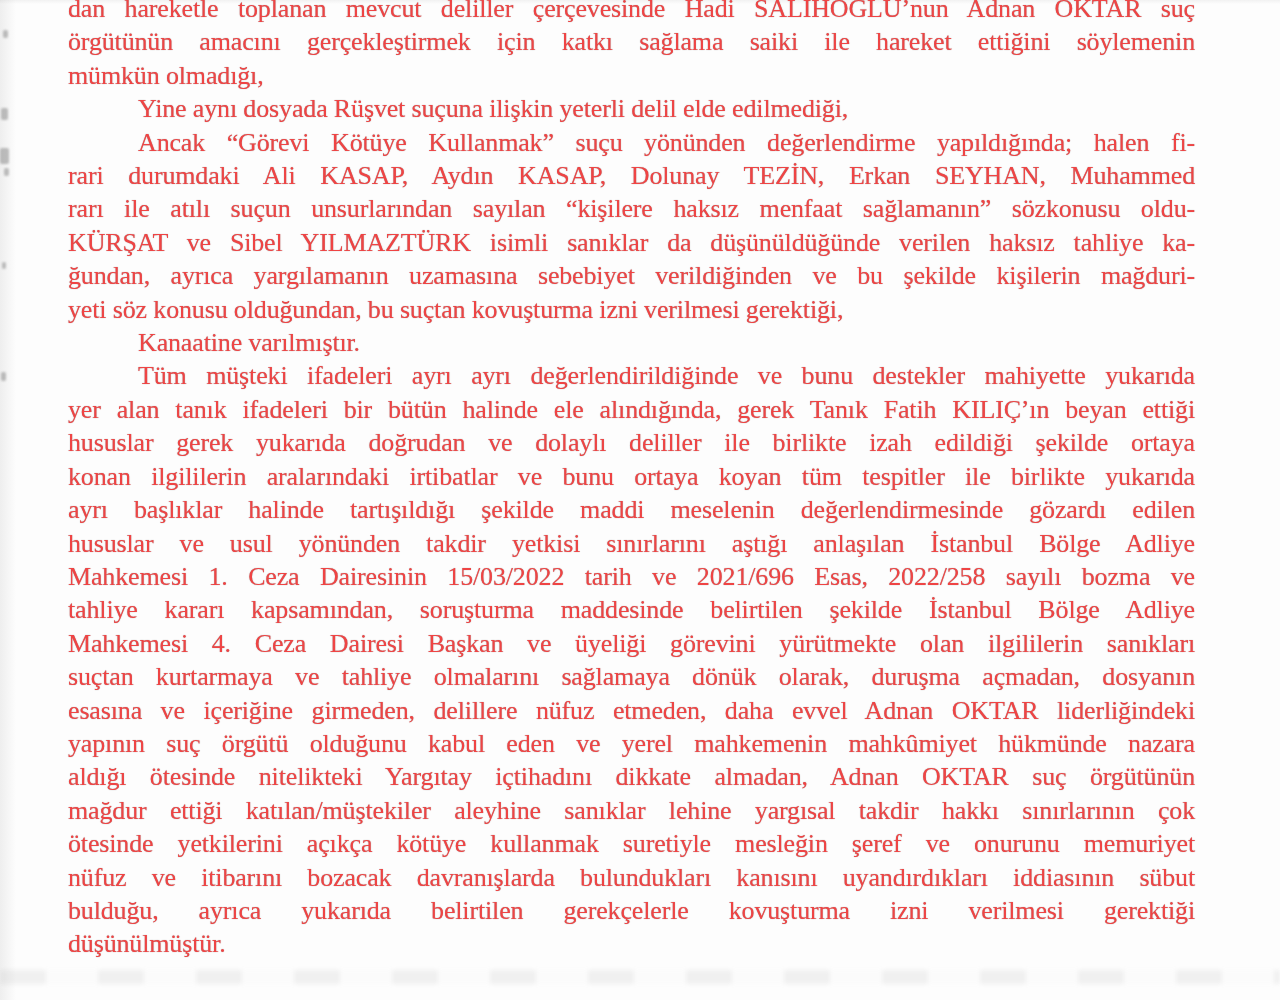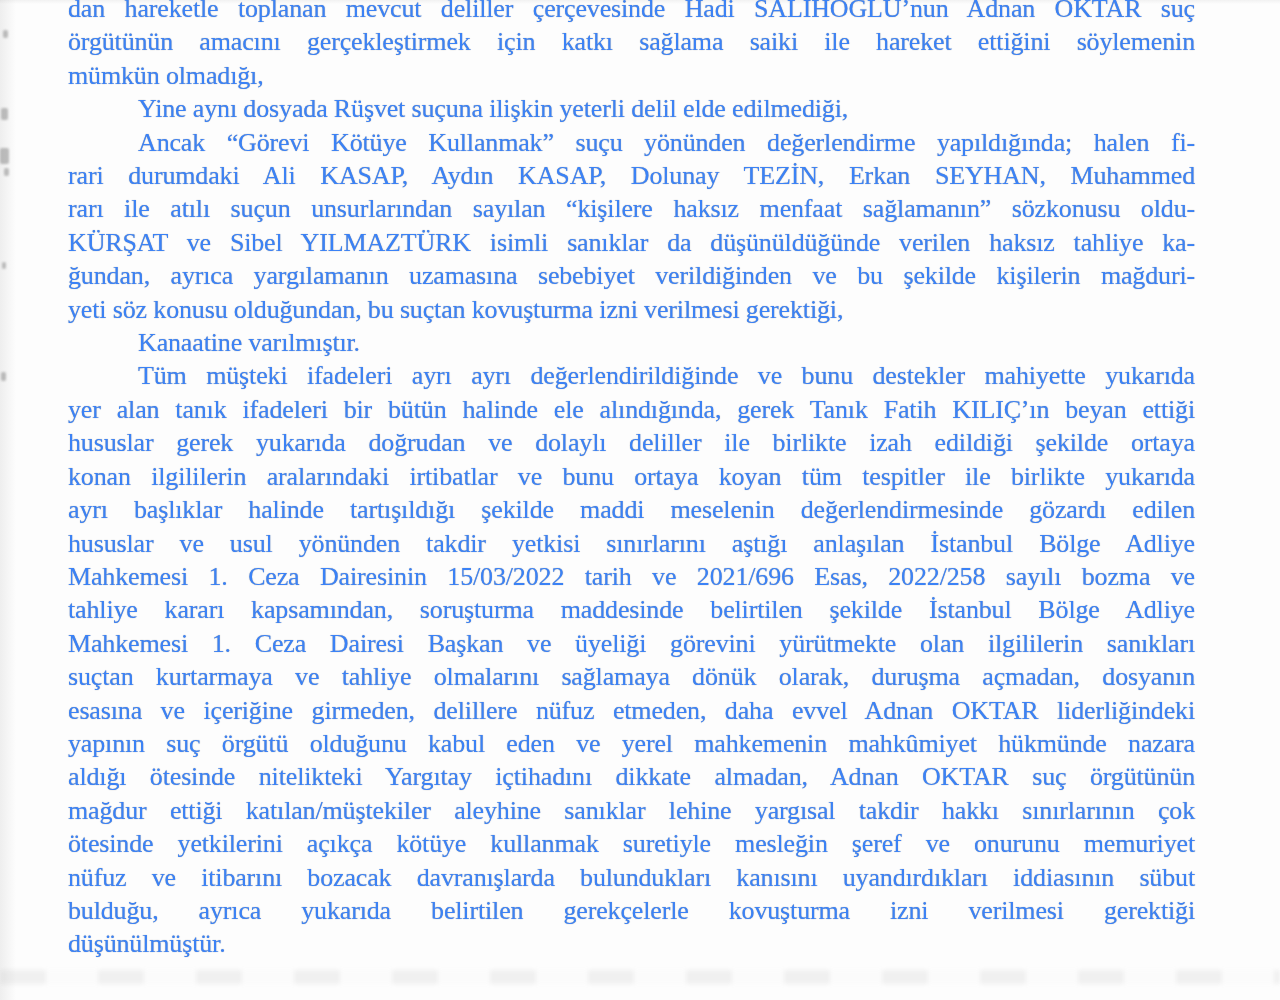--- a/index.html
+++ b/index.html
@@ -7,21 +7,21 @@
     padding: 0;
     background: #ffffff;
   }
   .page {
     position: relative;
     width: 1280px;
     height: 1000px;
     background: #fdfdfd;
     overflow: hidden;
     font-family: "Liberation Serif", "DejaVu Serif", serif;
-    color: #3b82f6;
+    color: #ef4444;
   }
   .textblock {
     position: absolute;
     left: 68px;
     top: -8px;
     width: 1127px;
     font-size: 26px;
     line-height: 33.4px;
     letter-spacing: -0.15px;
   }
@@ -95,21 +95,21 @@
       <div class="line left">yeti söz konusu olduğundan, bu suçtan kovuşturma izni verilmesi gerektiği,</div>
       <div class="line left indent">Kanaatine varılmıştır.</div>
       <div class="line justify indent">Tüm müşteki ifadeleri ayrı ayrı değerlendirildiğinde ve bunu destekler mahiyette yukarıda</div>
       <div class="line justify">yer alan tanık ifadeleri bir bütün halinde ele alındığında, gerek Tanık Fatih KILIÇ’ın beyan ettiği</div>
       <div class="line justify">hususlar gerek yukarıda doğrudan ve dolaylı deliller ile birlikte izah edildiği şekilde ortaya</div>
       <div class="line justify">konan ilgililerin aralarındaki irtibatlar ve bunu ortaya koyan tüm tespitler ile birlikte yukarıda</div>
       <div class="line justify">ayrı başlıklar halinde tartışıldığı şekilde maddi meselenin değerlendirmesinde gözardı edilen</div>
       <div class="line justify">hususlar ve usul yönünden takdir yetkisi sınırlarını aştığı anlaşılan İstanbul Bölge Adliye</div>
       <div class="line justify">Mahkemesi 1. Ceza Dairesinin 15/03/2022 tarih ve 2021/696 Esas, 2022/258 sayılı bozma ve</div>
       <div class="line justify">tahliye kararı kapsamından, soruşturma maddesinde belirtilen şekilde İstanbul Bölge Adliye</div>
-      <div class="line justify">Mahkemesi 1. Ceza Dairesi Başkan ve üyeliği görevini yürütmekte olan ilgililerin sanıkları</div>
+      <div class="line justify">Mahkemesi 4. Ceza Dairesi Başkan ve üyeliği görevini yürütmekte olan ilgililerin sanıkları</div>
       <div class="line justify">suçtan kurtarmaya ve tahliye olmalarını sağlamaya dönük olarak, duruşma açmadan, dosyanın</div>
       <div class="line justify">esasına ve içeriğine girmeden, delillere nüfuz etmeden, daha evvel Adnan OKTAR liderliğindeki</div>
       <div class="line justify">yapının suç örgütü olduğunu kabul eden ve yerel mahkemenin mahkûmiyet hükmünde nazara</div>
       <div class="line justify">aldığı ötesinde nitelikteki Yargıtay içtihadını dikkate almadan, Adnan OKTAR suç örgütünün</div>
       <div class="line justify">mağdur ettiği katılan/müştekiler aleyhine sanıklar lehine yargısal takdir hakkı sınırlarının çok</div>
       <div class="line justify">ötesinde yetkilerini açıkça kötüye kullanmak suretiyle mesleğin şeref ve onurunu memuriyet</div>
       <div class="line justify">nüfuz ve itibarını bozacak davranışlarda bulundukları kanısını uyandırdıkları iddiasının sübut</div>
       <div class="line justify">bulduğu, ayrıca yukarıda belirtilen gerekçelerle kovuşturma izni verilmesi gerektiği</div>
       <div class="line left">düşünülmüştür.</div>
     </div>

